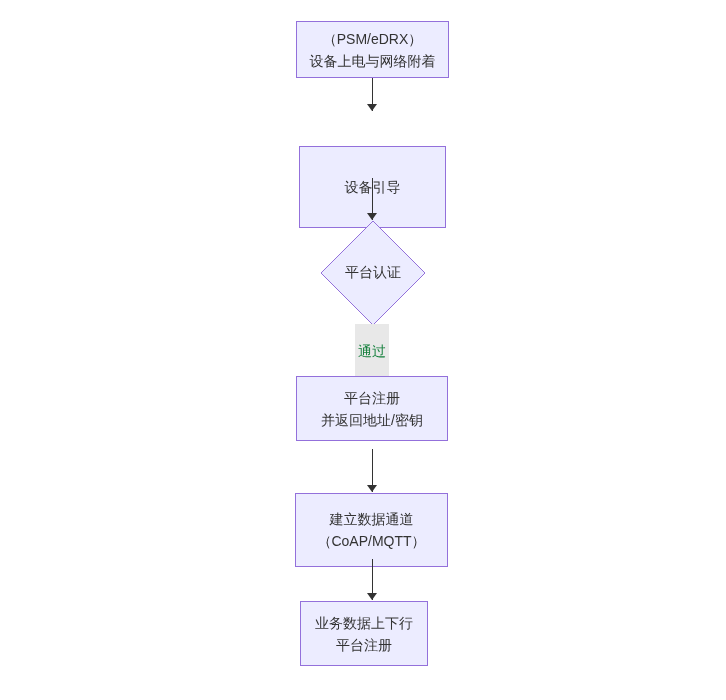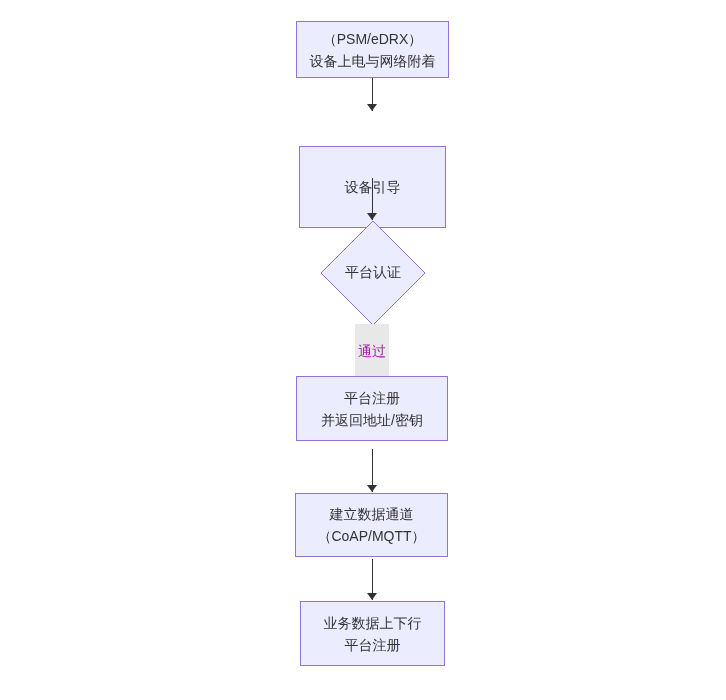--- a/index.html
+++ b/index.html
@@ -68,21 +68,21 @@
     border-left: 5px solid transparent;
     border-right: 5px solid transparent;
     border-top: 7px solid #333333;
   }
   .edge-label {
     position: absolute;
     left: 372px;
     top: 351px;
     transform: translate(-50%, -50%);
     background: #e8e8e8;
-    color: #a21caf;
+    color: #15803d;
     font-size: 14px;
     line-height: 18px;
     padding: 18px 3px;
     white-space: nowrap;
   }
 </style>
 </head>
 <body>
 
 <div class="canvas">
@@ -114,26 +114,26 @@
   <div class="edge-label">通过</div>
 
   <div class="node" style="left:296px; top:376px; width:152px; height:65px;">
     <span>平台注册</span>
     <span>并返回地址/密钥</span>
   </div>
 
   <div class="edge-line" style="top:449px; height:43px;"></div>
   <div class="arrowhead" style="top:485px;"></div>
 
-  <div class="node" style="left:295px; top:493px; width:153px; height:64px;">
+  <div class="node" style="left:295px; top:493px; width:153px; height:74px;">
     <span>建立数据通道</span>
     <span>（CoAP/MQTT）</span>
   </div>
 
   <div class="edge-line" style="top:559px; height:41px;"></div>
   <div class="arrowhead" style="top:593px;"></div>
 
-  <div class="node" style="left:300px; top:601px; width:145px; height:65px;">
+  <div class="node" style="left:300px; top:601px; width:128px; height:65px;">
     <span>业务数据上下行</span>
     <span>平台注册</span>
   </div>
 
 </div>
 
 </body></html>

